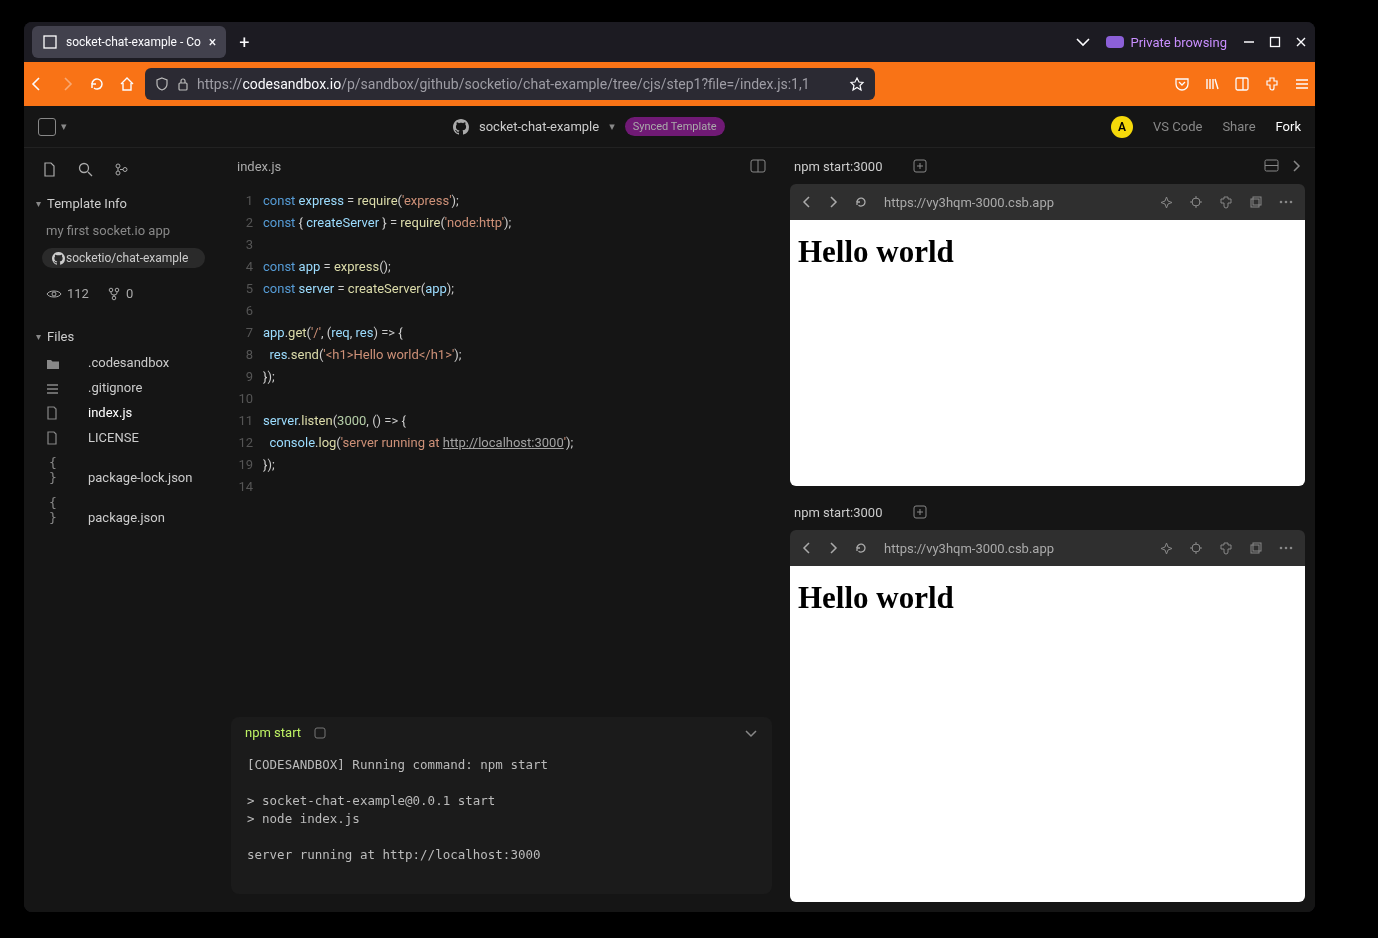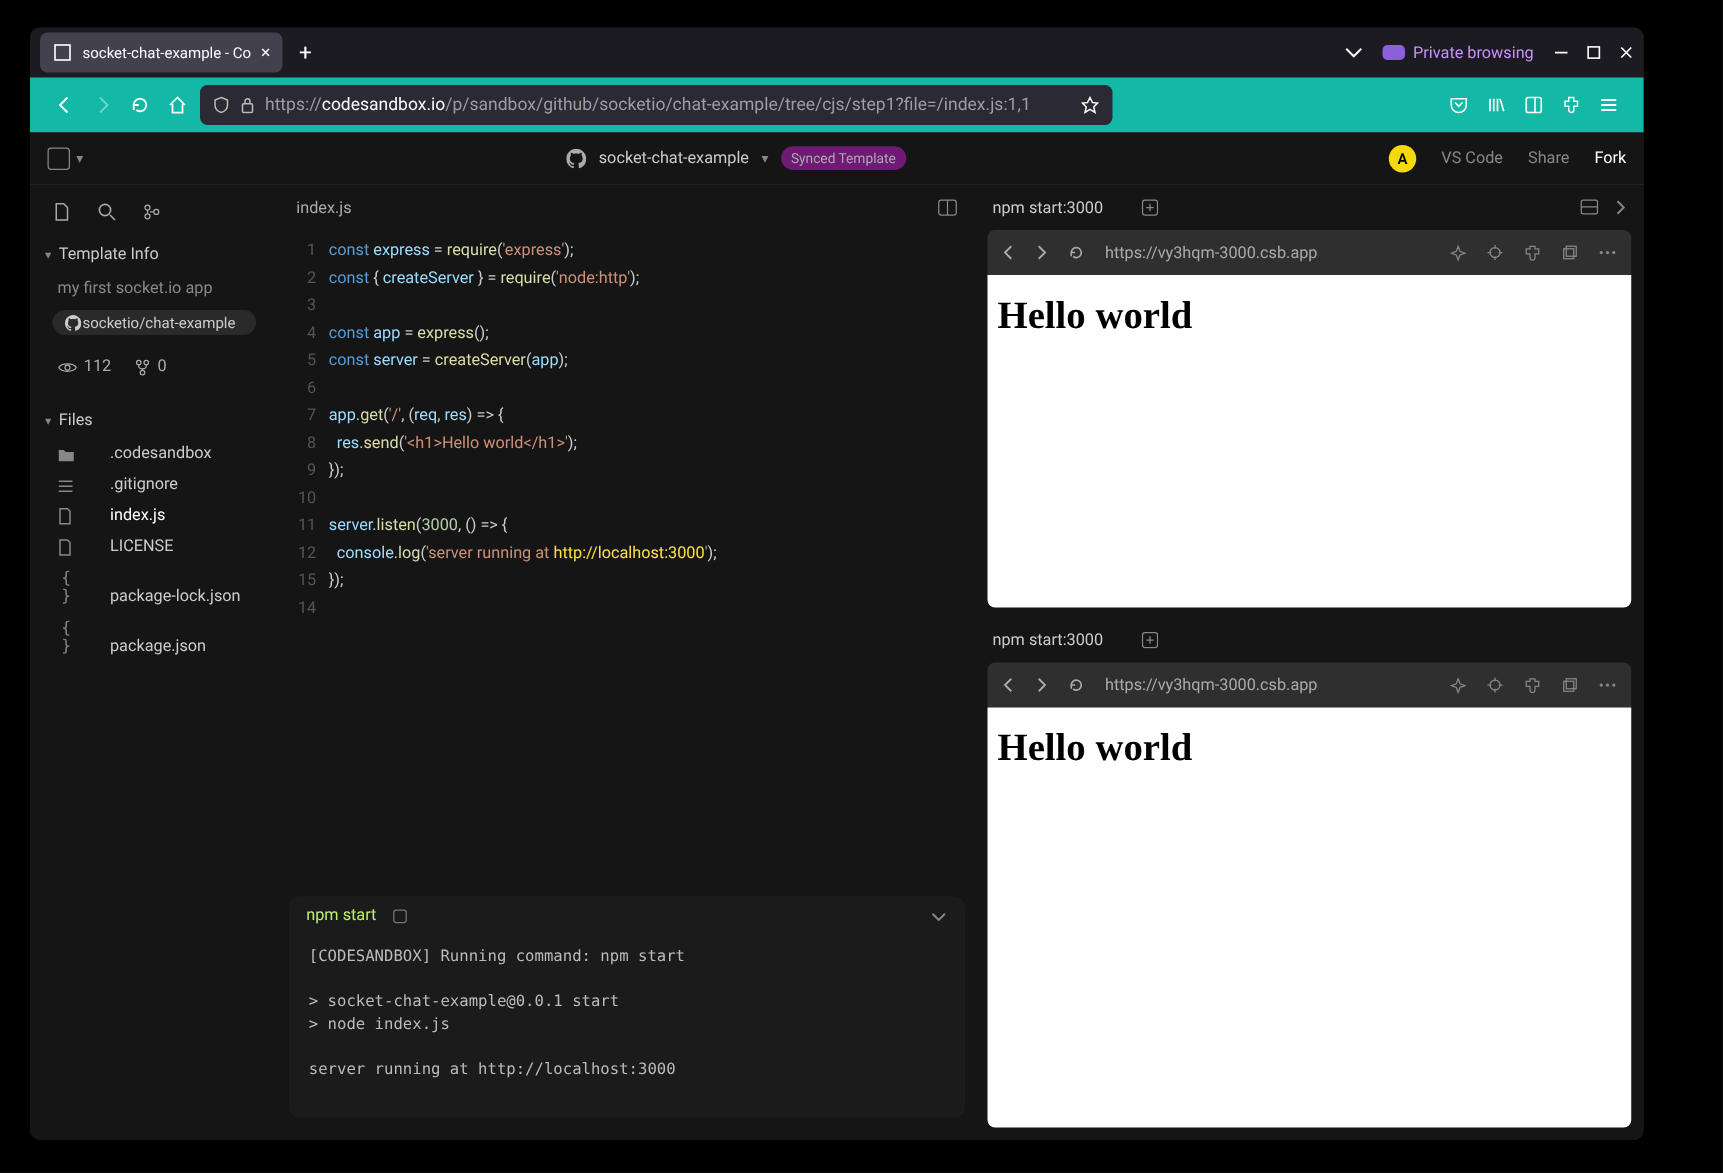--- a/index.html
+++ b/index.html
@@ -10,21 +10,21 @@
 .tab-icon{width:16px;height:16px;display:flex;align-items:center;justify-content:center}
 .tab-title{font-size:12px;color:#fbfbfe;white-space:nowrap;overflow:hidden;text-overflow:ellipsis;flex:1}
 .tab-close{color:#fbfbfe;font-size:14px;cursor:pointer}
 .new-tab{width:28px;height:28px;display:flex;align-items:center;justify-content:center;color:#fbfbfe;font-size:18px;cursor:pointer}
 .tab-bar-right{margin-left:auto;display:flex;align-items:center;gap:16px}
 .dropdown-v{color:#fbfbfe;cursor:pointer}
 .private-badge{display:flex;align-items:center;gap:6px;color:#c98fff;font-size:13px}
 .mask-icon{width:18px;height:12px;background:#8c60d8;border-radius:4px;position:relative}
 .window-controls{display:flex;gap:14px;color:#fbfbfe}
 .win-btn{cursor:pointer;font-size:12px}
-.url-bar{height:44px;background:#14b8a6;display:flex;align-items:center;padding:0 20px;gap:10px}
+.url-bar{height:44px;background:#f97316;display:flex;align-items:center;padding:0 5px;gap:10px}
 .nav-btns{display:flex;gap:14px;color:#fbfbfe}
 .nav-ico{cursor:pointer}
 .url-field{flex:1;background:#2b2a33;border-radius:6px;height:32px;display:flex;align-items:center;padding:0 10px;gap:8px;max-width:730px}
 .lock-ico{color:#ccc}
 .shield-ico{color:#ccc}
 .url-text{color:#9e9da5;font-size:14px;flex:1}
 .url-text .domain{color:#fbfbfe}
 .url-icons-right{margin-left:auto;display:flex;gap:14px;color:#fbfbfe;align-items:center}
 .app{flex:1;background:#151515;display:flex;flex-direction:column}
 .app-header{height:42px;display:flex;align-items:center;padding:0 14px;gap:14px;border-bottom:1px solid #222}
@@ -56,21 +56,21 @@
 .editor-tabs .right{margin-left:auto;display:flex;gap:10px}
 .code-area{flex:1;display:flex;font-family:Menlo,Consolas,monospace;font-size:13px;line-height:22px;padding-top:6px}
 .gutter{width:40px;text-align:right;color:#555;padding-right:10px}
 .code{flex:1;white-space:pre;padding-right:10px;color:#ccc}
 .kw{color:#569cd6}
 .fn{color:#dcdcaa}
 .id{color:#9cdcfe}
 .str{color:#ce9178}
 .num{color:#b5cea8}
 .op{color:#ccc}
-.link{color:#fde047;}
+.link{color:#a3a3a3;text-decoration:underline}
 .terminal-wrap{margin:6px 8px 18px;background:#1b1b1b;border-radius:8px}
 .term-head{display:flex;align-items:center;padding:8px 14px;color:#bef264;font-size:13px}
 .term-head .rt{margin-left:auto;display:flex;gap:10px;color:#888}
 .term-body{padding:8px 16px 30px;font-family:Menlo,Consolas,monospace;font-size:12.5px;color:#bbb;line-height:18px;white-space:pre}
 .preview-col{width:535px;display:flex;flex-direction:column;gap:0}
 .pv-tabs{height:36px;display:flex;align-items:center;padding:0 14px;color:#ccc;font-size:13px}
 .pv-tabs .rt{margin-left:auto;display:flex;gap:12px;color:#888}
 .pv-addr{height:36px;background:#2f2f2f;display:flex;align-items:center;padding:0 12px;gap:16px;color:#aaa;font-size:13px;border-radius:6px 6px 0 0;margin:0 10px}
 .pv-addr .url{flex:1}
 .pv-frame{background:#fff;margin:0 10px 8px;height:266px;border-radius:0 0 6px 6px}
@@ -346,21 +346,21 @@
               <div>3</div>
               <div>4</div>
               <div>5</div>
               <div>6</div>
               <div>7</div>
               <div>8</div>
               <div>9</div>
               <div>10</div>
               <div>11</div>
               <div>12</div>
-              <div>15</div>
+              <div>19</div>
               <div>14</div>
             </div>
           <div class="code"><span class="kw">const</span> <span class="id">express</span> <span class="op">=</span> <span class="fn">require</span>(<span class="str">'express'</span>);
 <span class="kw">const</span> { <span class="id">createServer</span> } <span class="op">=</span> <span class="fn">require</span>(<span class="str">'node:http'</span>);
 
 <span class="kw">const</span> <span class="id">app</span> <span class="op">=</span> <span class="fn">express</span>();
 <span class="kw">const</span> <span class="id">server</span> <span class="op">=</span> <span class="fn">createServer</span>(<span class="id">app</span>);
 
 <span class="id">app</span>.<span class="fn">get</span>(<span class="str">'/'</span>, (<span class="id">req</span>, <span class="id">res</span>) <span class="op">=&gt;</span> {
   <span class="id">res</span>.<span class="fn">send</span>(<span class="str">'&lt;h1&gt;Hello world&lt;/h1&gt;'</span>);

